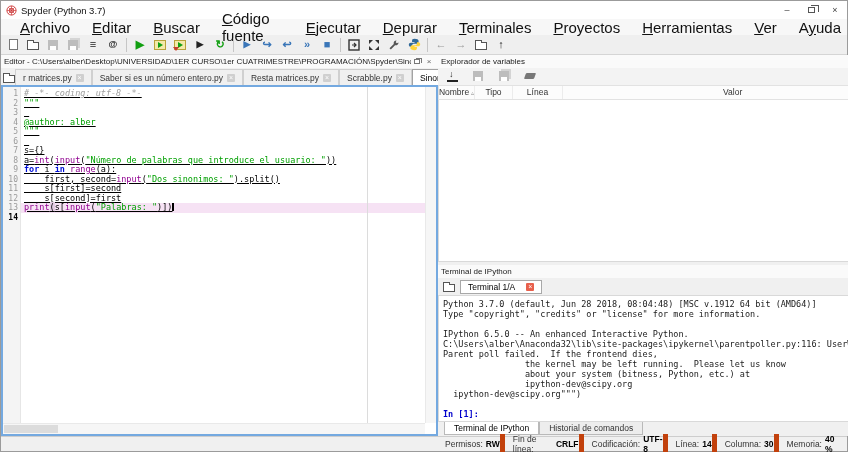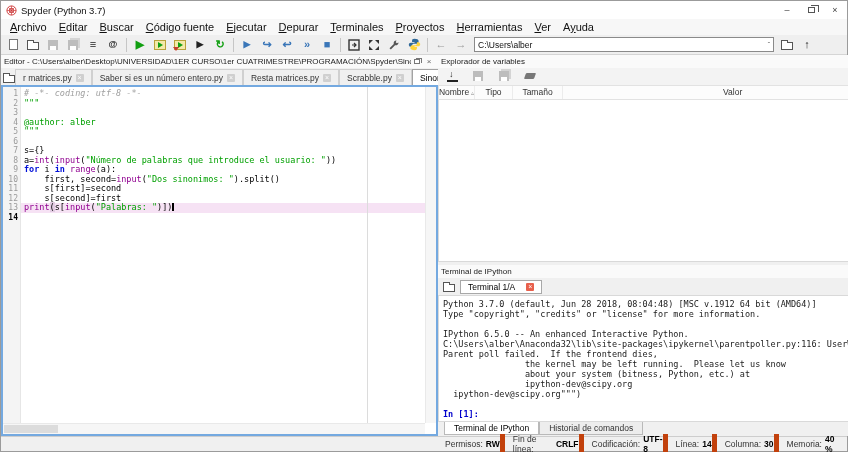--- a/index.html
+++ b/index.html
@@ -11,21 +11,21 @@
   .titlebar { height:18px; background:#ffffff; display:flex; align-items:center; padding-left:5px; }
   .titlebar .title { font-size:9.5px; color:#111; margin-left:4px; flex:1; }
   .wbtn { width:24px; height:18px; display:flex; align-items:center; justify-content:center;
           font-size:9px; color:#444; }
   .i-restore { width:7px; height:6px; border:1px solid #555; position:relative; background:#fff; }
   .i-restore::before { content:""; position:absolute; left:2px; top:-3px; width:7px; height:6px;
           border:1px solid #555; border-bottom:none; border-left:none; }
 
   
   .menubar { height:16px; background:#f7f7f7; display:flex; align-items:center; padding-left:3px; }
-  .menu-item { font-size:11px; color:#111; padding:1px 6px; }
+  .menu-item { font-size:15px; color:#111; padding:1px 6px;margin-left:10px; }
 
   
   .toolbar { height:20px; background:#efefef; border-bottom:1px solid #d5d5d5;
              display:flex; align-items:center; padding:0 2px; }
   .tbtn { width:20px; height:18px; display:flex; align-items:center; justify-content:center;
           background:transparent; border:none; }
   .tsep { width:1px; height:14px; background:#c6c6c6; margin:0 3px; }
   .g { font-size:11px; line-height:11px; color:#333; }
   .g.small { font-size:9px; }
   .green { color:#119f11; font-weight:bold; }
@@ -80,21 +80,21 @@
   .etab.active .tab-close { background:#e8604c; }
   .tabs-right { margin-left:auto; display:flex; align-items:center; gap:2px; padding-right:2px; }
 
   .code-wrap { flex:1; border:2px solid #74a9e0; background:#fff; position:relative; display:flex; overflow:hidden; }
   .gutter { width:18px; background:#f4f4f4; border-right:1px solid #e6e6e6; padding:2px 2px 0 0;
             font-family:"DejaVu Sans Mono", monospace; font-size:8px; line-height:9.5px;
             color:#9a9a9a; text-align:right; }
   .gutter .gl.hln { color:#000; font-weight:bold; }
   .codecol { flex:1; padding-top:2px; font-family:"DejaVu Sans Mono", monospace; font-size:8.5px;
              line-height:9.5px; color:#000; position:relative; overflow:hidden; margin-right:11px; margin-bottom:11px; }
-  .ln { height:9.5px; white-space:pre; padding-left:3px; }
+  .ln { height:9.5px; white-space:pre; padding-left:3px;text-decoration:underline; }
   .ln.hl { background:#f6e2f4; }
   .com { color:#a0a0a0; font-style:italic; }
   .str { color:#00a000; }
   .kw  { color:#0010d8; font-weight:bold; }
   .bi  { color:#900090; }
   .pm  { background:#e3cce3; }
   .caret { display:inline-block; width:2px; height:8px; background:#000; vertical-align:-1px; }
   .edge { position:absolute; left:364px; top:0; bottom:11px; width:1px; background:#dcdcdc; }
   .vscroll { position:absolute; right:0; top:0; bottom:11px; width:11px; background:#f6f6f6; border-left:1px solid #e9e9e9; }
   .hscroll { position:absolute; left:0; right:11px; bottom:0; height:11px; background:#f6f6f6; border-top:1px solid #e9e9e9; }
@@ -249,24 +249,20 @@
         <path d="M8 15c2.5 0 3-1.2 3-2.3V11H8v-.8h4.5c1.5 0 2.5-1 2.5-2.5s-1-2.5-2.5-2.5H11v1.6C11 8.2 9.8 9 8.5 9h-3C4.2 9 3 9.8 3 11.2v1.5C3 14 5 15 8 15z" fill="#FFD43B"></path>
       </svg>
     </span>
     <span class="tsep"></span>
     <span class="tbtn">
         <span class="g gray">←</span>
       </span>
     <span class="tbtn">
         <span class="g gray">→</span>
       </span>
-    <span class="pathbox">
-      <span>C:\Users\alber</span>
-      <span class="caret-down">ˇ</span>
-    </span>
     <span class="tbtn">
         <span class="i-folder"></span>
       </span>
     <span class="tbtn">
         <span class="g dark">↑</span>
       </span>
   </div>
 
   <div class="main">
 
@@ -367,21 +363,21 @@
             <span class="i-floppy dup"></span>
           </span>
         <span class="tbtn">
             <span class="i-eraser"></span>
           </span>
 
       </div>
       <div class="table-header" id="ve-header">
           <span class="th c0">Nombre<span class="sortmark">▵</span></span>
           <span class="th c1">Tipo</span>
-          <span class="th c2">Tamaño</span>
+          <span class="th c2">Línea</span>
           <span class="th c3">Valor</span>
         </div>
       <div class="ve-body"></div>
 
       <div class="hsplit"></div>
 
       <div class="term">
         <div class="pane-header">
           <span class="ph-title">Terminal de IPython</span>
 

